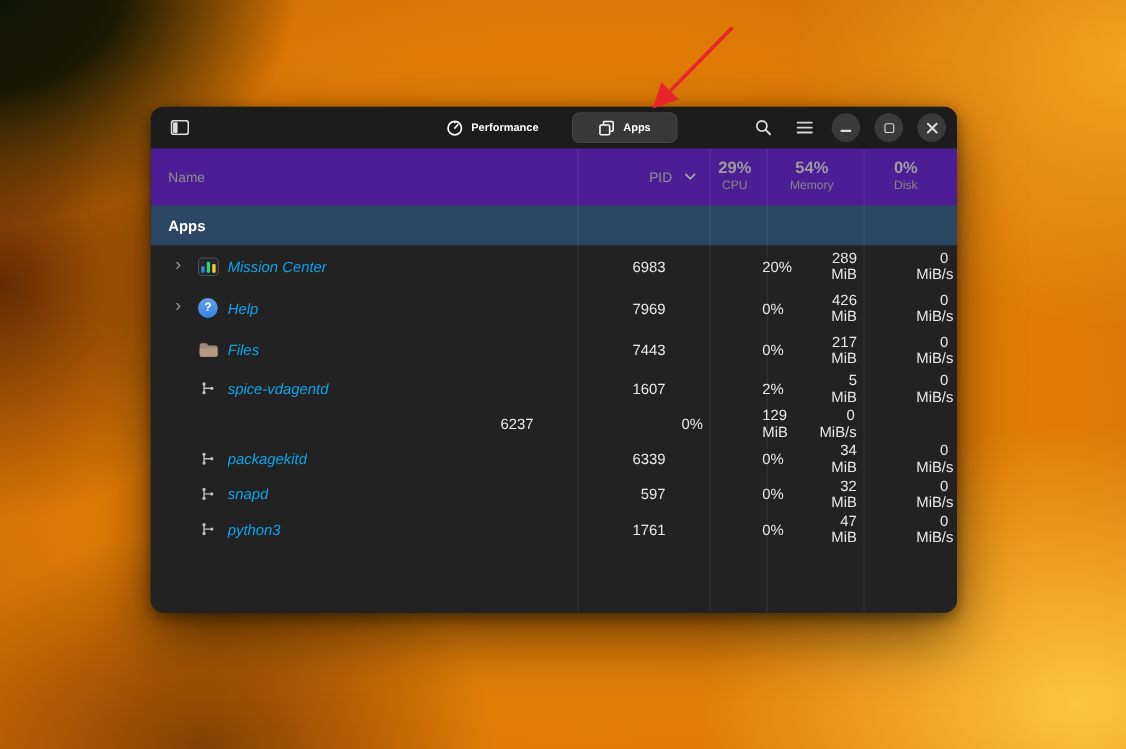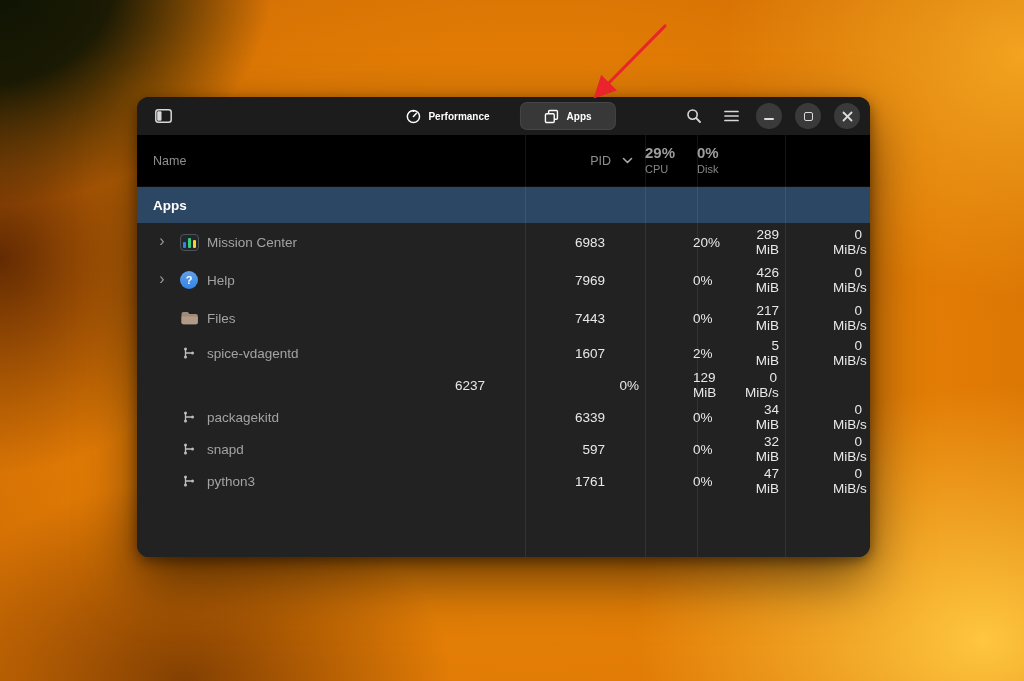--- a/index.html
+++ b/index.html
@@ -37,38 +37,38 @@
   .winbtn { width:26px; height:26px; border-radius:50%; background:#3a3a3a; display:flex; align-items:center; justify-content:center; cursor:pointer; }
   .min-glyph { width:10px; height:2px; background:#dcdcdc; border-radius:1px; margin-top:6px; }
   .max-glyph { width:9px; height:9px; border:1.6px solid #dcdcdc; border-radius:2px; }
 
   
   .table-region { position:relative; flex:1; display:flex; flex-direction:column; background:#222222; }
   .vline { position:absolute; top:0; bottom:0; width:1px; background:rgba(255,255,255,.08); pointer-events:none; z-index:5; }
 
   .grid { display:grid; grid-template-columns:388px 120px 52px 88px 85px; }
 
-  .col-header { height:52px; background:#000000; border-bottom:1px solid rgba(255,255,255,.05); align-items:center; }
+  .col-header { height:52px; background:#4c1d95; border-bottom:1px solid rgba(255,255,255,.05); align-items:center; }
   .ch-name { padding-left:16px; font-size:12.5px; color:#8f8f8f; }
   .ch-pid  { display:flex; justify-content:flex-end; align-items:center; gap:11px; padding-right:12px; font-size:12.5px; color:#8f8f8f; }
-  .ch-stat { display:flex; flex-direction:column; align-items:flex-start; justify-content:center; padding-right:6px; line-height:1.25; }
+  .ch-stat { display:flex; flex-direction:column; align-items:center; justify-content:center; padding-right:6px; line-height:1.25; }
   .ch-stat .val { font-size:15px; font-weight:700; color:#9d9d9d; }
   .ch-stat .lbl { font-size:11px; color:#868686; }
 
   .section-row { height:36px; display:flex; align-items:center; padding-left:16px; font-size:13.5px; font-weight:700; color:#ffffff; }
   .section-apps { background:#2b4764; }
   .section-processes { height:42px; background:transparent; }
 
   .row { align-items:center; cursor:default; }
   .row.app-row { height:38px; }
   .row.proc-row { height:32px; }
   .name-cell { display:flex; align-items:center; padding-left:16px; gap:8px; min-width:0; }
   .expander { width:18px; text-align:center; font-size:16px; line-height:1; color:#9a9a9a; cursor:pointer; flex:none; margin-top:-2px; }
   .expander.spacer { visibility:hidden; }
-  .row-name { font-size:13.5px; color:#a3a3a3; white-space:nowrap; overflow:hidden; text-overflow:ellipsis; }
+  .row-name { font-size:13.5px; color:#0ea5e9; white-space:nowrap; overflow:hidden; text-overflow:ellipsis;font-style:italic; }
   .num { text-align:right; font-size:13.5px; color:#e8e8e8;margin-left:48px; }
   .cell-pid { padding-right:40px; }
   .cell-cpu { padding-right:6px; }
   .cell-mem { padding-right:6px; }
   .cell-disk { padding-right:8px; }
 
   
   .appicon { width:20px; height:20px; flex:none; display:flex; align-items:center; justify-content:center; }
   .icon-mission { width:19px; height:17px; border-radius:4px; background:#23262b; border:1px solid #4d5258; display:flex; align-items:flex-end; justify-content:center; gap:2px; padding:2px; }
   .icon-mission i { width:3px; border-radius:1px; display:block; }
@@ -169,20 +169,24 @@
         <span>
           <svg width="11" height="7" viewBox="0 0 11 7">
               <path d="M1.5 1.5 L5.5 5.5 L9.5 1.5" fill="none" stroke="#a8a8a8" stroke-width="1.6" stroke-linecap="round" stroke-linejoin="round"></path>
             </svg>
         </span>
       </div>
       <div class="ch-stat cell-cpu">
         <span class="val">29%</span>
         <span class="lbl">CPU</span>
       </div>
+      <div class="ch-stat cell-mem">
+        <span class="val">54%</span>
+        <span class="lbl">Memory</span>
+      </div>
       <div class="ch-stat cell-disk">
         <span class="val">0%</span>
         <span class="lbl">Disk</span>
       </div>
     </div>
 
     <div class="section-row section-apps">Apps</div>
 
     <div class="grid row app-row">
       <div class="name-cell">

